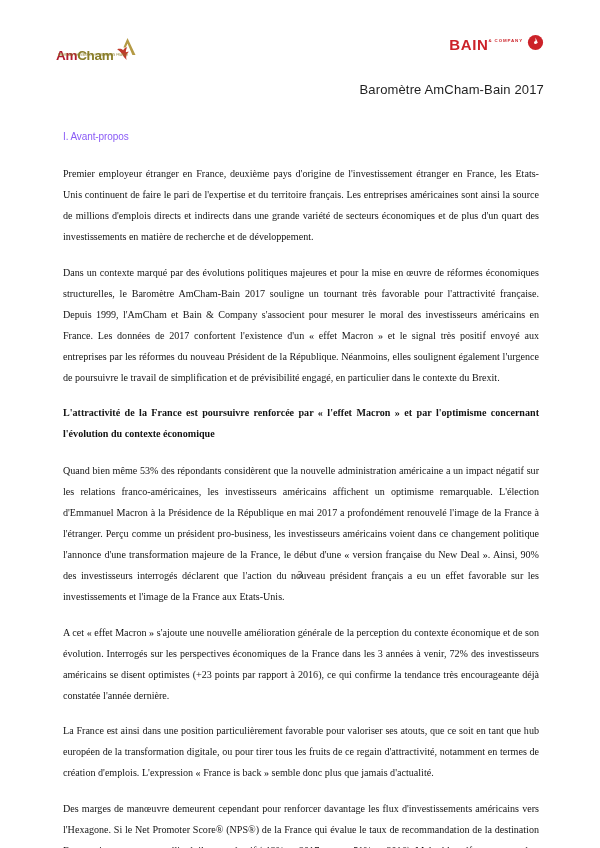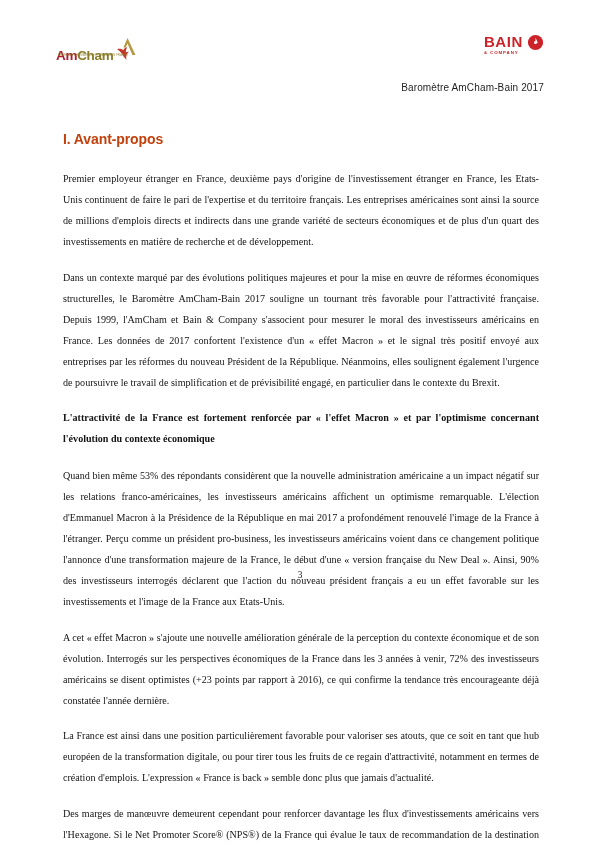--- a/index.html
+++ b/index.html
@@ -67,21 +67,21 @@
   .bain-logo {
     position: absolute;
     right: 0;
     top: 4px;
     display: flex;
     align-items: center;
     gap: 4px;
   }
   .bain-text-wrap {
     display: flex;
-    flex-direction: column;
+    flex-direction: row;
     align-items: flex-start;
     line-height: 1;
   }
   .bain-name {
     font-family: "Liberation Sans", sans-serif;
     font-weight: bold;
     font-size: 15px;
     color: #cc2229;
     letter-spacing: 0.6px;
   }
@@ -93,38 +93,38 @@
     letter-spacing: 0.9px;
     margin-top: 2px;
   }
 
   
   .running-head {
     position: absolute;
     top: 82px;
     right: 56px;
     font-family: "Liberation Sans", sans-serif;
-    font-size: 10px;
+    font-size: 13px;
     color: #1f1f1f;
     letter-spacing: 0.15px;
     margin-left: 16px;
   }
 
   
   .content {
     position: absolute;
     top: 131px;
     left: 63px;
     width: 476px;
   }
   h1.section-title {
     font-family: "Liberation Sans", sans-serif;
-    font-size: 14px;
-    font-weight: bold;
-    color: #c2410c;
+    font-size: 10px;
+    font-weight: normal;
+    color: #8b5cf6;
     margin: 0 0 21px 0;
     letter-spacing: -0.1px;
   }
   p.para {
     font-family: "Liberation Serif", serif;
     font-size: 10.1px;
     line-height: 21px;
     text-align: justify;
     margin: 0 0 14.5px 0;
     color: #141414;
@@ -184,21 +184,21 @@
 
   </div>
 
   <div class="running-head">Baromètre AmCham-Bain 2017</div>
 
   <div class="content">
     <h1 class="section-title">I. Avant-propos</h1>
 
     <p class="para">Premier employeur étranger en France, deuxième pays d'origine de l'investissement étranger en France, les Etats-Unis continuent de faire le pari de l'expertise et du territoire français. Les entreprises américaines sont ainsi la source de millions d'emplois directs et indirects dans une grande variété de secteurs économiques et de plus d'un quart des investissements en matière de recherche et de développement.</p>
     <p class="para">Dans un contexte marqué par des évolutions politiques majeures et pour la mise en œuvre de réformes économiques structurelles, le Baromètre AmCham-Bain 2017 souligne un tournant très favorable pour l'attractivité française. Depuis 1999, l'AmCham et Bain &amp; Company s'associent pour mesurer le moral des investisseurs américains en France. Les données de 2017 confortent l'existence d'un « effet Macron » et le signal très positif envoyé aux entreprises par les réformes du nouveau Président de la République. Néanmoins, elles soulignent également l'urgence de poursuivre le travail de simplification et de prévisibilité engagé, en particulier dans le contexte du Brexit.</p>
-    <p class="para bold">L'attractivité de la France est fortement renforcée par « l'effet Macron » et par l'optimisme concernant l'évolution du contexte économique</p>
+    <p class="para bold">L'attractivité de la France est poursuivre renforcée par « l'effet Macron » et par l'optimisme concernant l'évolution du contexte économique</p>
     <p class="para">Quand bien même 53% des répondants considèrent que la nouvelle administration américaine a un impact négatif sur les relations franco-américaines, les investisseurs américains affichent un optimisme remarquable. L'élection d'Emmanuel Macron à la Présidence de la République en mai 2017 a profondément renouvelé l'image de la France à l'étranger. Perçu comme un président pro-business, les investisseurs américains voient dans ce changement politique l'annonce d'une transformation majeure de la France, le début d'une « version française du New Deal ». Ainsi, 90% des investisseurs interrogés déclarent que l'action du nouveau président français a eu un effet favorable sur les investissements et l'image de la France aux Etats-Unis.</p>
     <p class="para">A cet « effet Macron » s'ajoute une nouvelle amélioration générale de la perception du contexte économique et de son évolution. Interrogés sur les perspectives économiques de la France dans les 3 années à venir, 72% des investisseurs américains se disent optimistes (+23 points par rapport à 2016), ce qui confirme la tendance très encourageante déjà constatée l'année dernière.</p>
     <p class="para">La France est ainsi dans une position particulièrement favorable pour valoriser ses atouts, que ce soit en tant que hub européen de la transformation digitale, ou pour tirer tous les fruits de ce regain d'attractivité, notamment en termes de création d'emplois. L'expression « France is back » semble donc plus que jamais d'actualité.</p>
     <p class="para last">Des marges de manœuvre demeurent cependant pour renforcer davantage les flux d'investissements américains vers l'Hexagone. Si le Net Promoter Score® (NPS®) de la France qui évalue le taux de recommandation de la destination France, s'est nettement amélioré, il reste négatif (-12% en 2017 contre -51% en 2016). Malgré les réformes engagées, la France est en effet moins bien positionnée sur certains critères par rapport à ses voisins</p>
   </div>
 
   <div class="page-number">3</div>
 
 </div>
 

